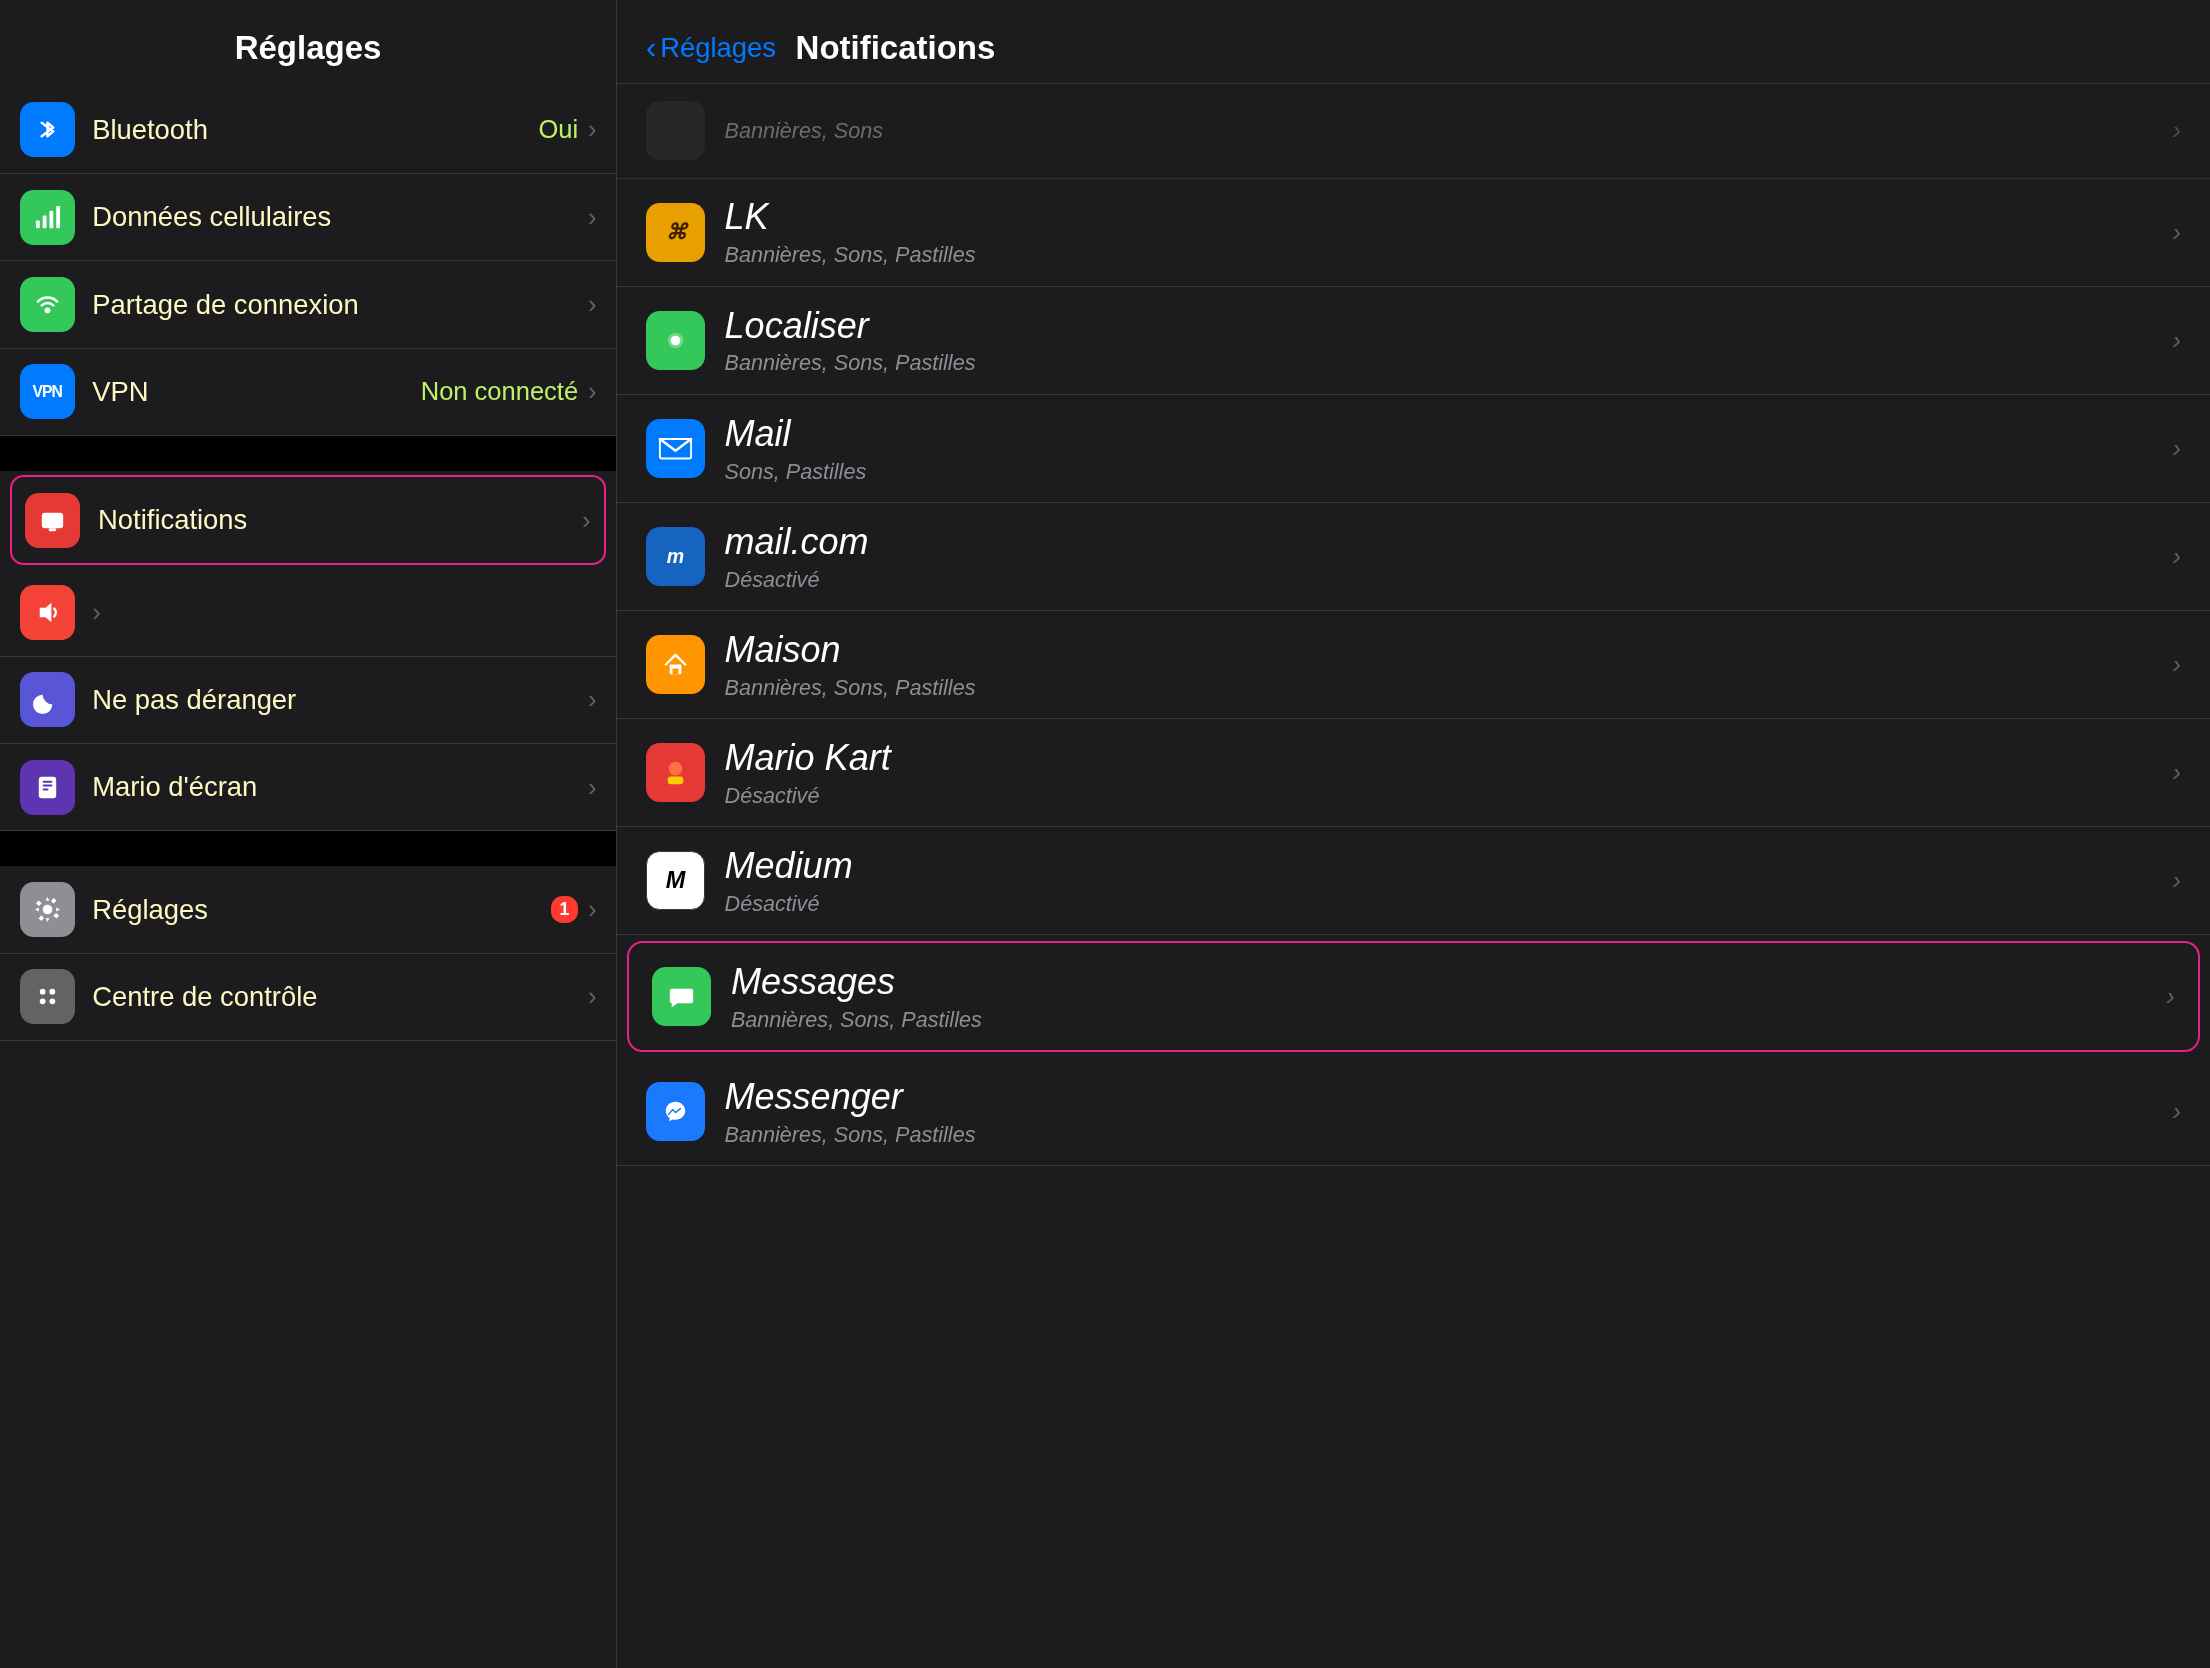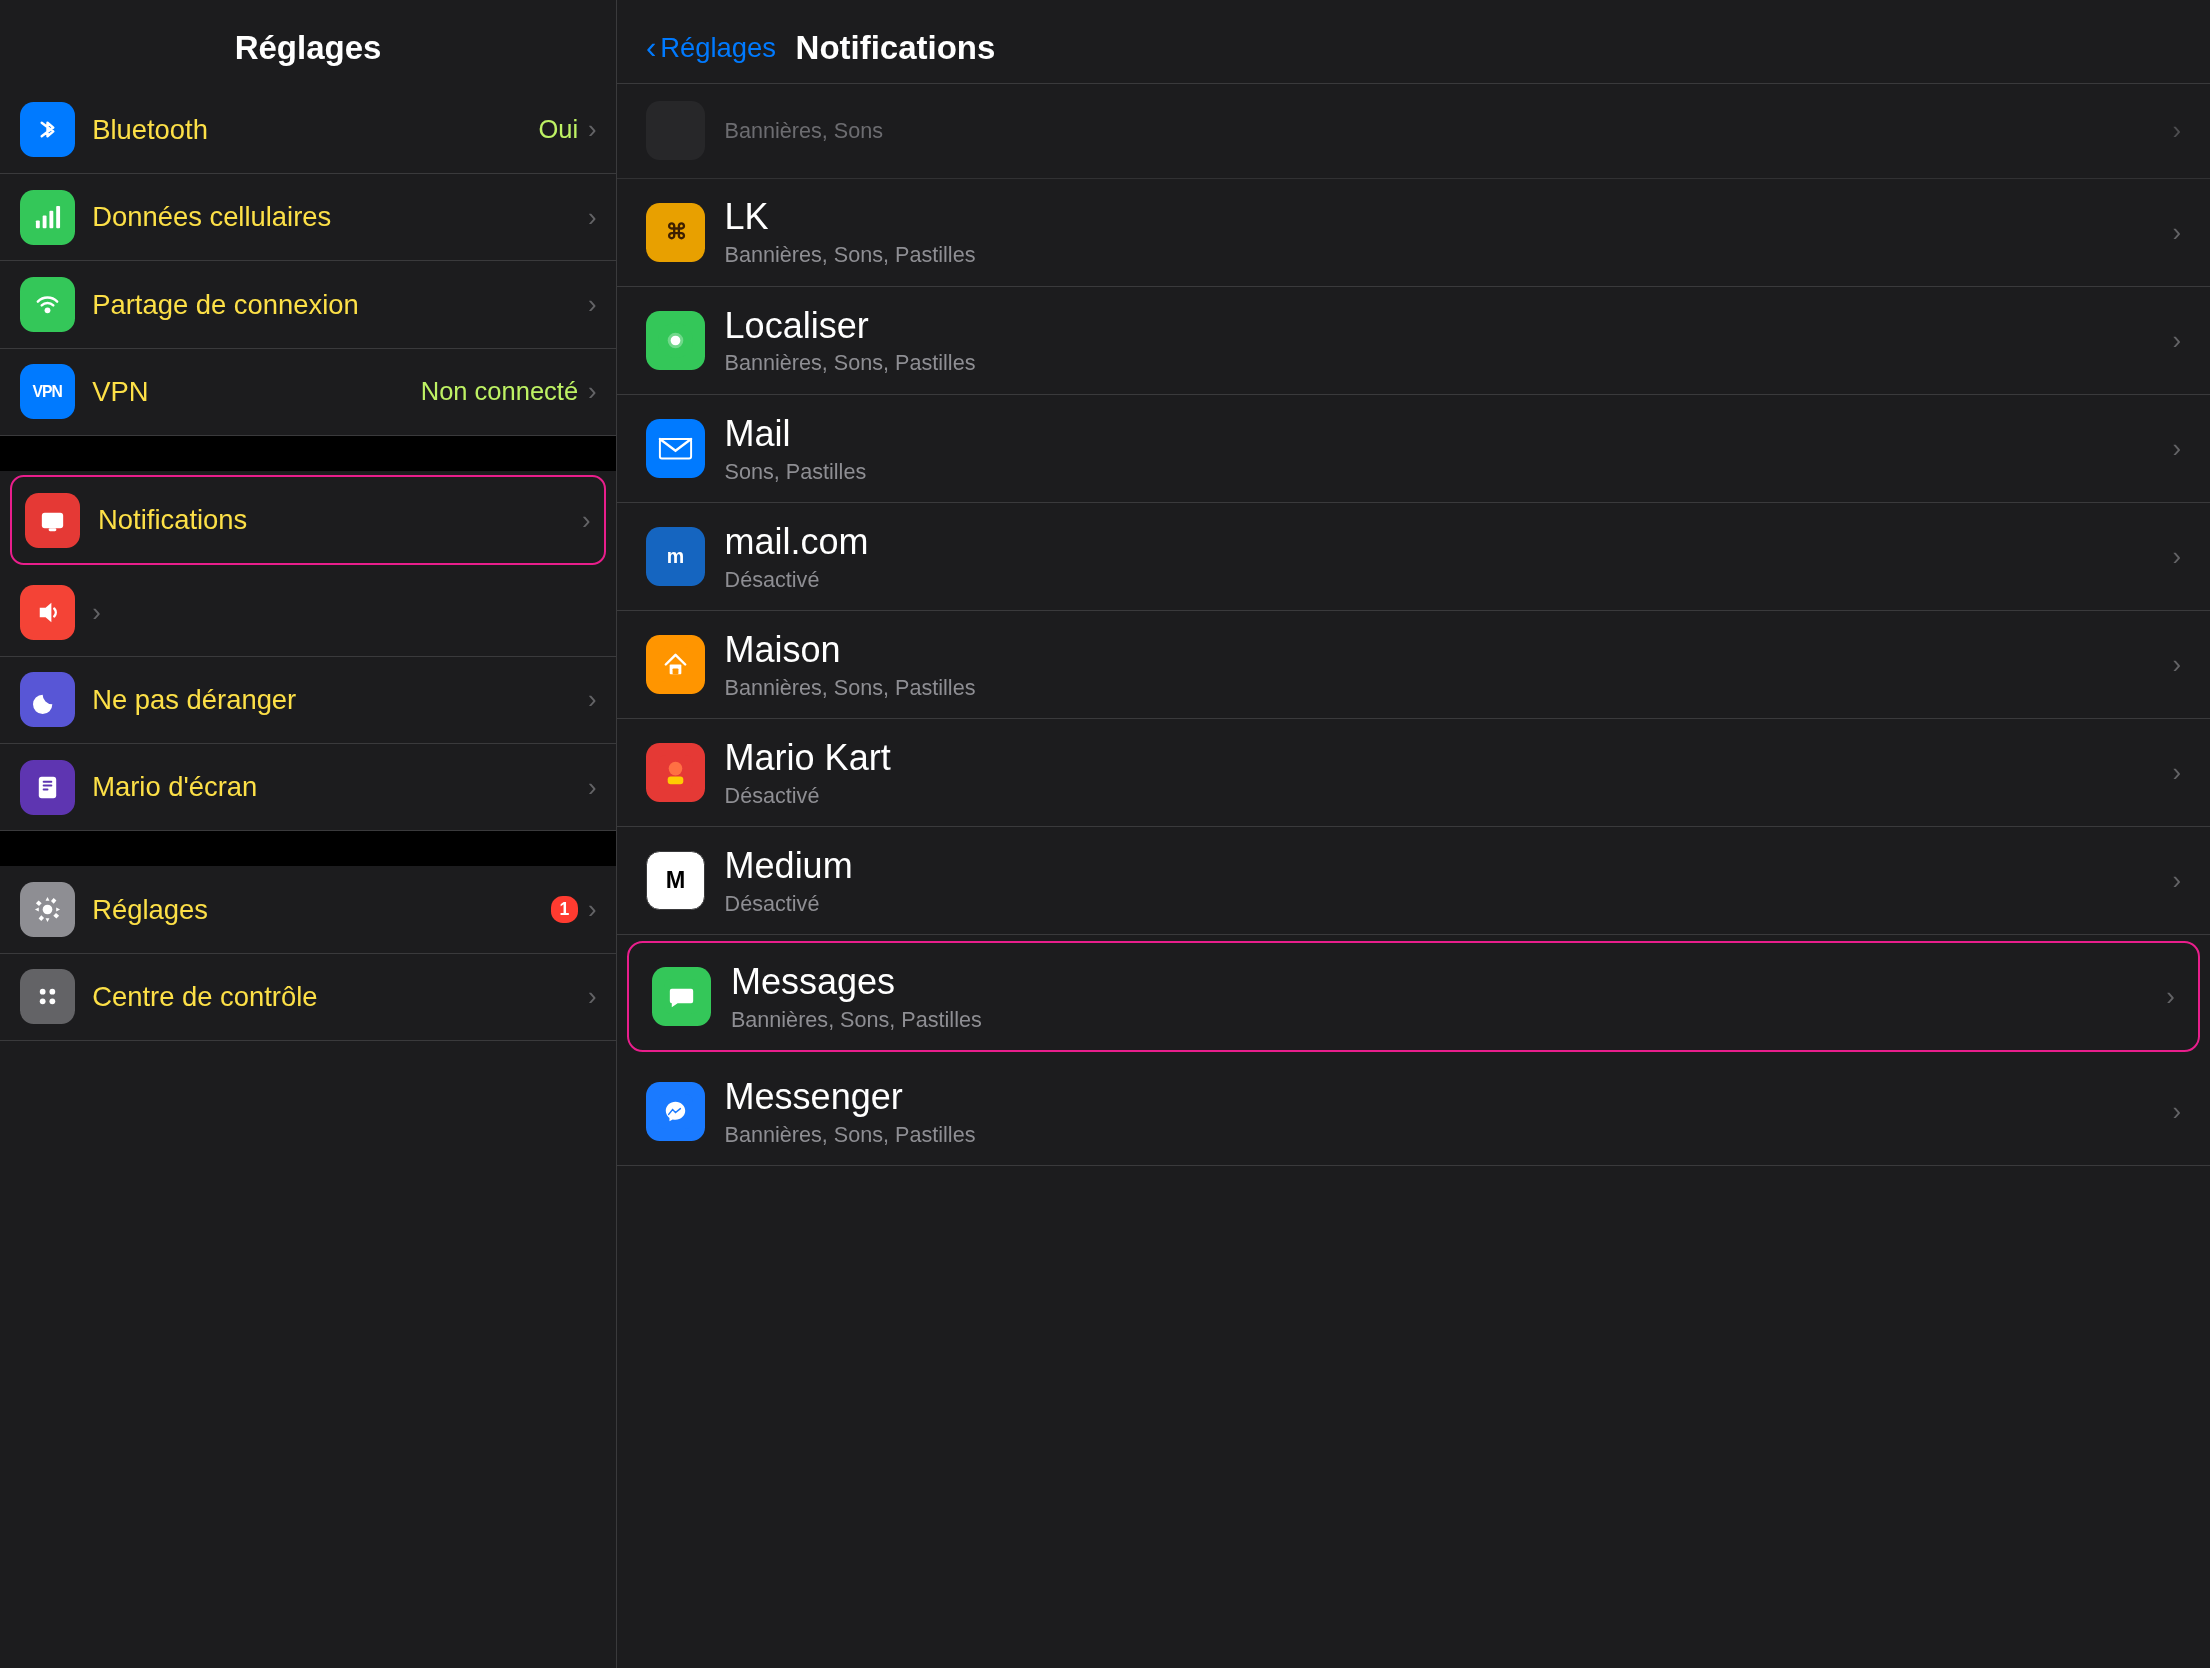--- a/index.html
+++ b/index.html
@@ -59,21 +59,21 @@
       display: flex;
       align-items: center;
       justify-content: center;
       margin-right: 17.6px;
       flex-shrink: 0;
       font-size: 27.4px;
     }
 
     .settings-item .item-label {
       flex: 1;
-      color: #fde047;
+      color: #fef9c3;
       font-size: 27.4px;
       font-weight: 400;
     }
 
     .settings-item .item-value {
       color: #bef264;
       font-size: 25.5px;
       margin-right: 9.8px;
     }
 
@@ -146,20 +146,21 @@
 
     .right-title {
       color: #fff;
       font-size: 33px;
       font-weight: 700;
     }
 
     .notif-list {
       flex: 1;
       overflow: hidden;
+      font-style: italic;
     }
 
     .notif-item {
       display: flex;
       align-items: center;
       padding: 17.6px 29px;
       border-bottom: 0.5px solid #3a3a3c;
       cursor: pointer;
       position: relative;
     }

